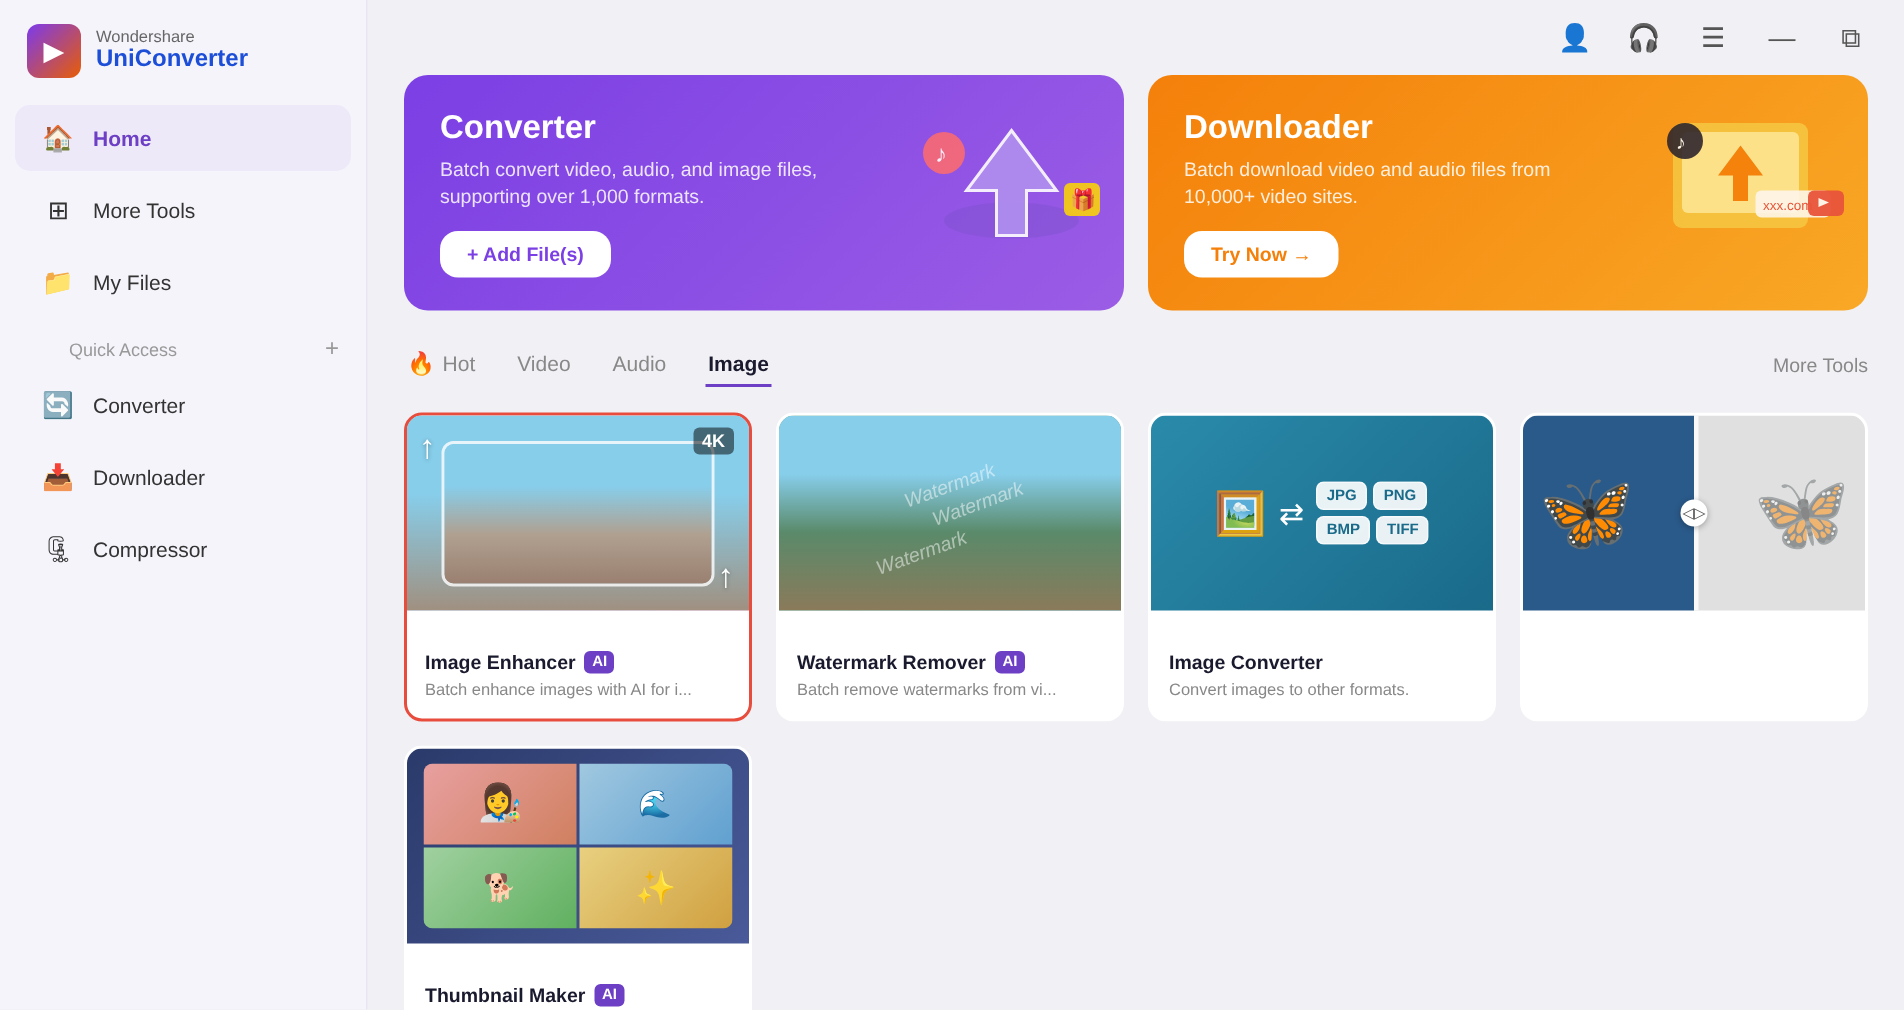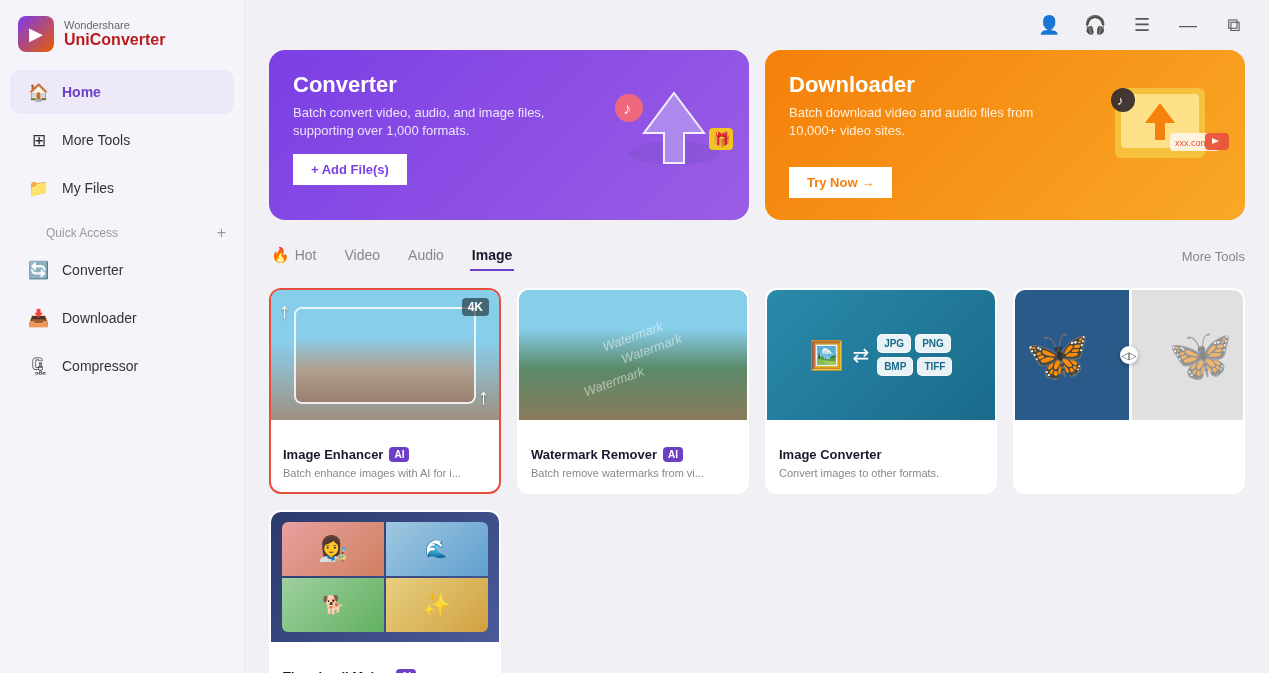--- a/index.html
+++ b/index.html
@@ -37,21 +37,21 @@
       flex-direction: column;
       line-height: 1.1;
     }
     .logo-brand {
       font-size: 11px;
       color: #666;
     }
     .logo-product {
       font-size: 16px;
       font-weight: 700;
-      color: #b91c1c;
+      color: #1d4ed8;
     }
 
     .nav-item {
       display: flex;
       align-items: center;
       gap: 12px;
       padding: 11px 18px;
       cursor: pointer;
       border-radius: 10px;
       margin: 2px 10px;
@@ -159,35 +159,34 @@
       color: rgba(255,255,255,0.85);
       max-width: 260px;
       line-height: 1.4;
       margin-bottom: 14px;
     }
     .banner-btn {
       display: inline-flex;
       align-items: center;
       gap: 6px;
       padding: 8px 18px;
-      border-radius: 0;
+      border-radius: 12px;
       font-size: 13px;
       font-weight: 600;
       cursor: pointer;
       border: none;
       width: fit-content;
     }
     .btn-add {
       background: white;
       color: #7b3fe4;
     }
     .btn-try {
       background: white;
       color: #f4800a;
-      margin-top: 13px;
     }
 
     .banner-art {
       position: absolute;
       right: 10px;
       top: 50%;
       transform: translateY(-50%);
       font-size: 60px;
       opacity: 0.9;
     }

